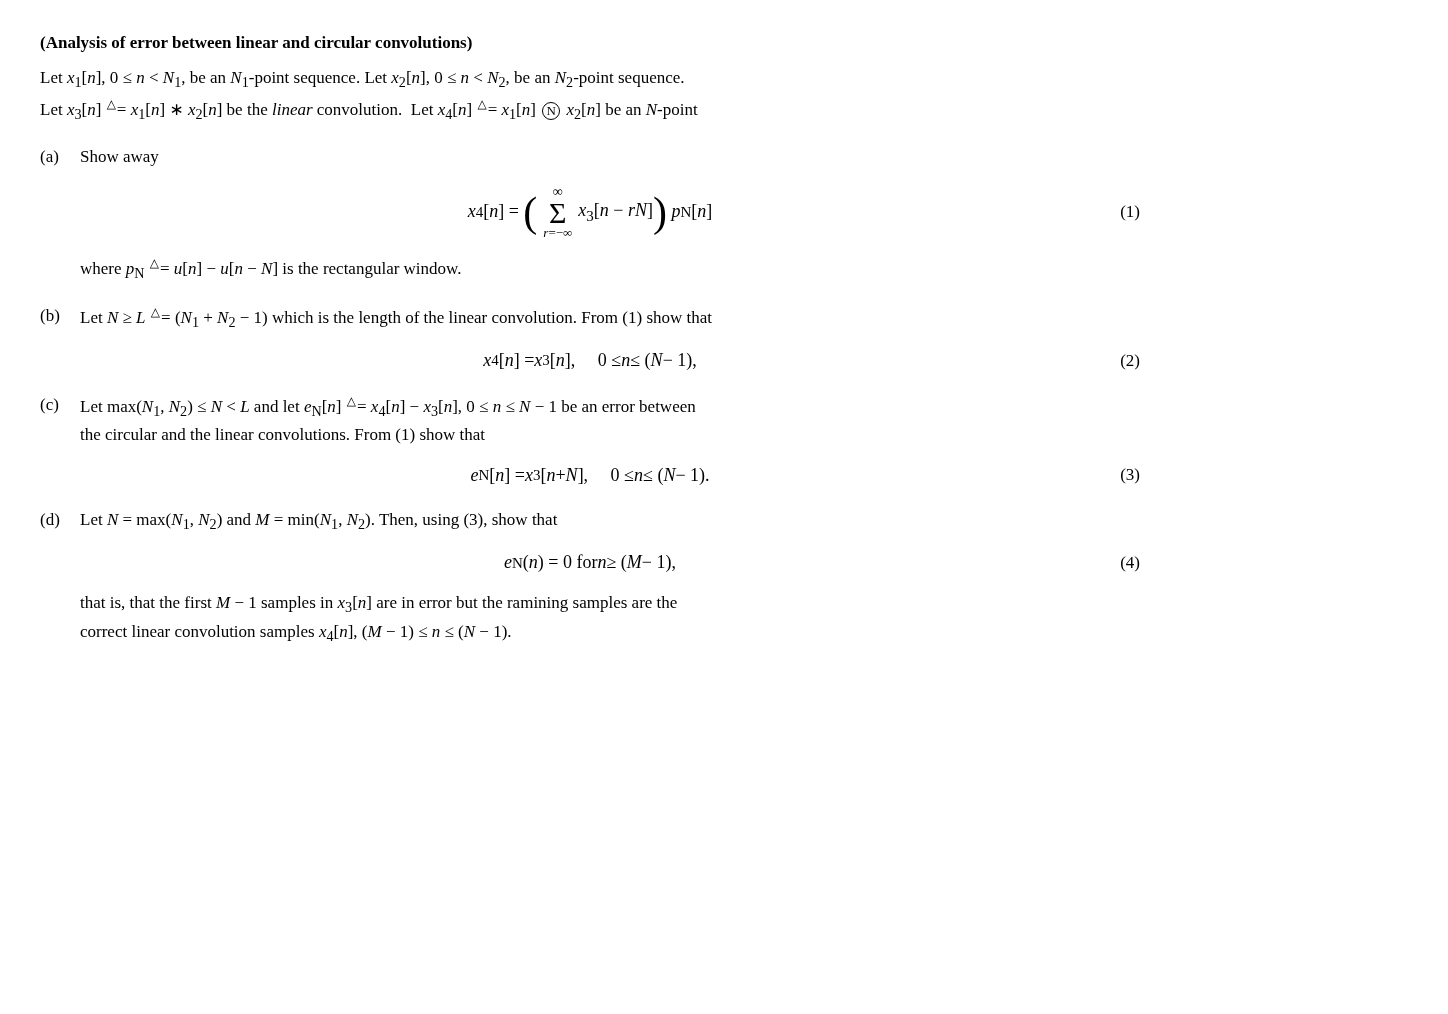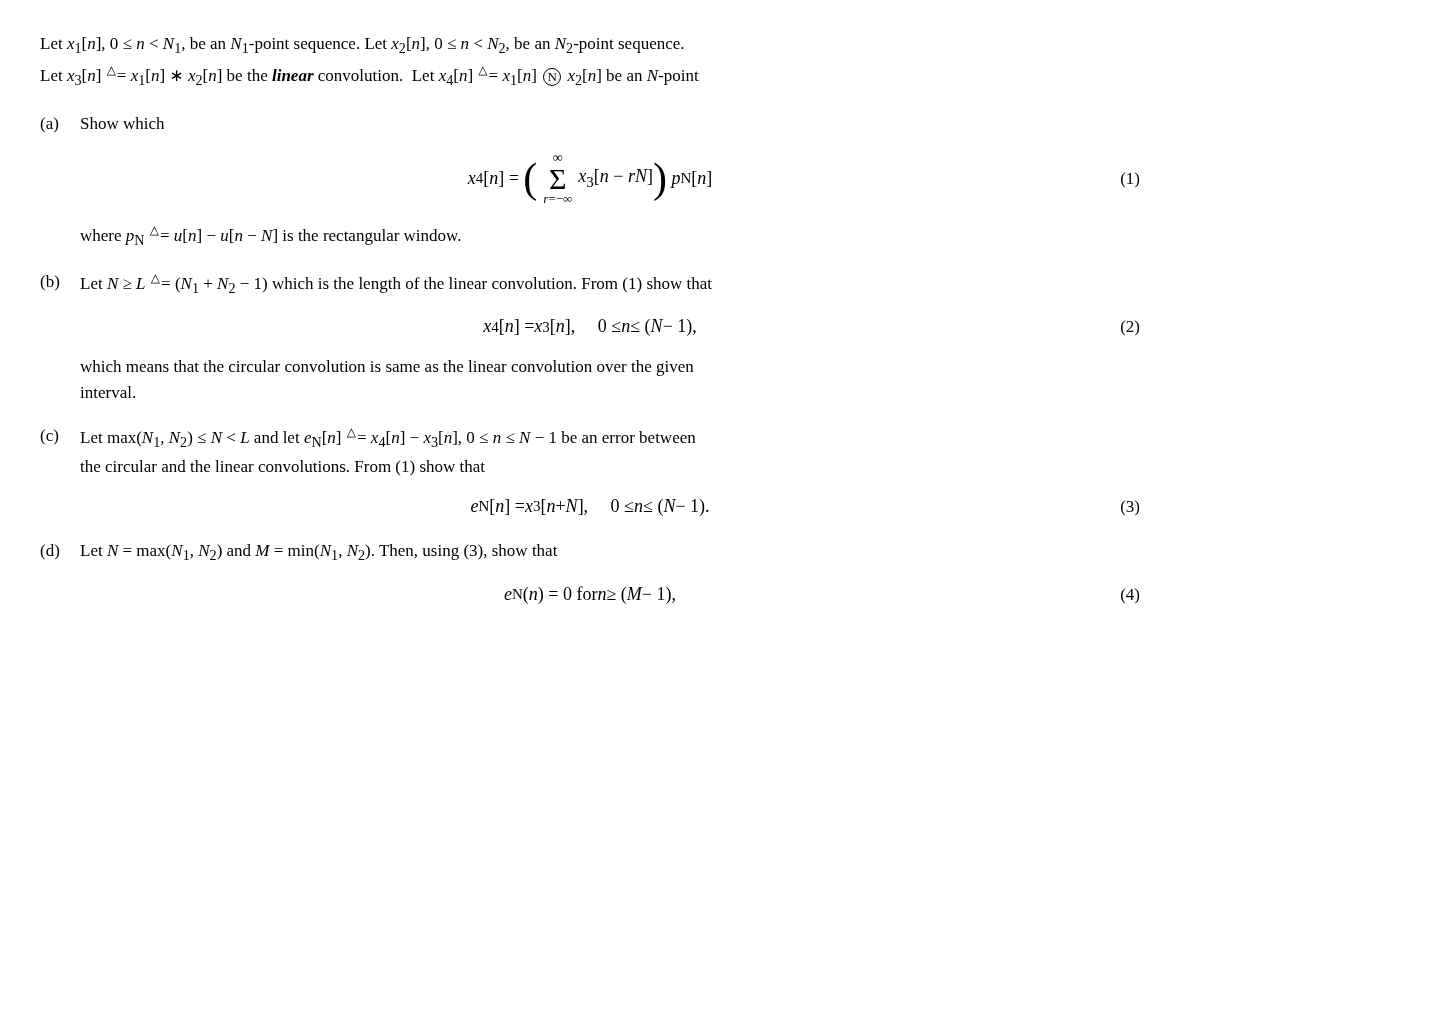--- a/index.html
+++ b/index.html
@@ -94,42 +94,45 @@
 
     .triangle {
       display: inline-block;
       font-size: 12px;
       vertical-align: super;
       margin: 0 1px;
     }
 
     em.bold-italic {
       font-style: italic;
-      font-weight: bold;
+      font-weight: normal;
     }
 
     .indent-content {
       margin-left: 40px;
     }
   </style>
 </head>
 <body>
 
 <div class="main-content">
 
+  <div class="title">
+    <span>(Analysis of error between linear and circular convolutions)</span>
+  </div>
 
   <div class="intro-text">
     <span>Let <i>x</i><sub>1</sub>[<i>n</i>], 0 ≤ <i>n</i> &lt; <i>N</i><sub>1</sub>, be an <i>N</i><sub>1</sub>-point sequence. Let <i>x</i><sub>2</sub>[<i>n</i>], 0 ≤ <i>n</i> &lt; <i>N</i><sub>2</sub>, be an <i>N</i><sub>2</sub>-point sequence.</span><br>
     <span>Let <i>x</i><sub>3</sub>[<i>n</i>] <span class="triangle">△</span>= <i>x</i><sub>1</sub>[<i>n</i>] ∗ <i>x</i><sub>2</sub>[<i>n</i>] be the <em class="bold-italic">linear</em> convolution. &nbsp;Let <i>x</i><sub>4</sub>[<i>n</i>] <span class="triangle">△</span>= <i>x</i><sub>1</sub>[<i>n</i>] <span class="circle-n">N</span> <i>x</i><sub>2</sub>[<i>n</i>] be an <i>N</i>-point</span><br>
   </div>
 
   <div class="section">
     <div class="part-label">
       <span class="part-letter">(a)</span>
-      <span class="part-content">Show which</span>
+      <span class="part-content">Show away</span>
     </div>
 
     <div class="equation-block">
       <div class="equation-center">
         <i>x</i><sub>4</sub>[<i>n</i>]&nbsp;=&nbsp;
         <span class="big-paren">(</span>
         <span style="display:inline-flex; flex-direction:column; align-items:center; margin: 0 6px;">
           <span style="font-size:14px; line-height:1.1;">∞</span>
           <span style="font-size:30px; line-height:0.9;">Σ</span>
           <span style="font-size:13px; line-height:1.1;"><i>r</i>=−∞</span>
@@ -152,23 +155,20 @@
       <span class="part-content">Let <i>N</i> ≥ <i>L</i> <span class="triangle">△</span>= (<i>N</i><sub>1</sub> + <i>N</i><sub>2</sub> − 1) which is the length of the linear convolution. From (1) show that</span>
     </div>
 
     <div class="equation-block">
       <div class="equation-center">
         <i>x</i><sub>4</sub>[<i>n</i>] = <i>x</i><sub>3</sub>[<i>n</i>], &nbsp;&nbsp;&nbsp; 0 ≤ <i>n</i> ≤ (<i>N</i> − 1),
       </div>
       <div class="equation-number">(2)</div>
     </div>
 
-    <div class="indent-content">
-      which means that the circular convolution is same as the linear convolution over the given<br>interval.
-    </div>
   </div>
 
   <div class="section">
     <div class="part-label">
       <span class="part-letter">(c)</span>
       <span class="part-content">Let max(<i>N</i><sub>1</sub>, <i>N</i><sub>2</sub>) ≤ <i>N</i> &lt; <i>L</i> and let <i>e</i><sub>N</sub>[<i>n</i>] <span class="triangle">△</span>= <i>x</i><sub>4</sub>[<i>n</i>] − <i>x</i><sub>3</sub>[<i>n</i>], 0 ≤ <i>n</i> ≤ <i>N</i> − 1 be an error between<br><span style="display:inline-block; margin-left:0;">the circular and the linear convolutions. From (1) show that</span></span>
     </div>
 
     <div class="equation-block">
       <div class="equation-center">
@@ -185,15 +185,18 @@
       <span class="part-content">Let <i>N</i> = max(<i>N</i><sub>1</sub>, <i>N</i><sub>2</sub>) and <i>M</i> = min(<i>N</i><sub>1</sub>, <i>N</i><sub>2</sub>). Then, using (3), show that</span>
     </div>
 
     <div class="equation-block">
       <div class="equation-center">
         <i>e</i><sub>N</sub>(<i>n</i>) = 0 for <i>n</i> ≥ (<i>M</i> − 1),
       </div>
       <div class="equation-number">(4)</div>
     </div>
 
+    <div class="indent-content">
+      that is, that the first <i>M</i> − 1 samples in <i>x</i><sub>3</sub>[<i>n</i>] are in error but the ramining samples are the<br>correct linear convolution samples <i>x</i><sub>4</sub>[<i>n</i>], (<i>M</i> − 1) ≤ <i>n</i> ≤ (<i>N</i> − 1).
+    </div>
   </div>
 
 </div>
 
 </body></html>

